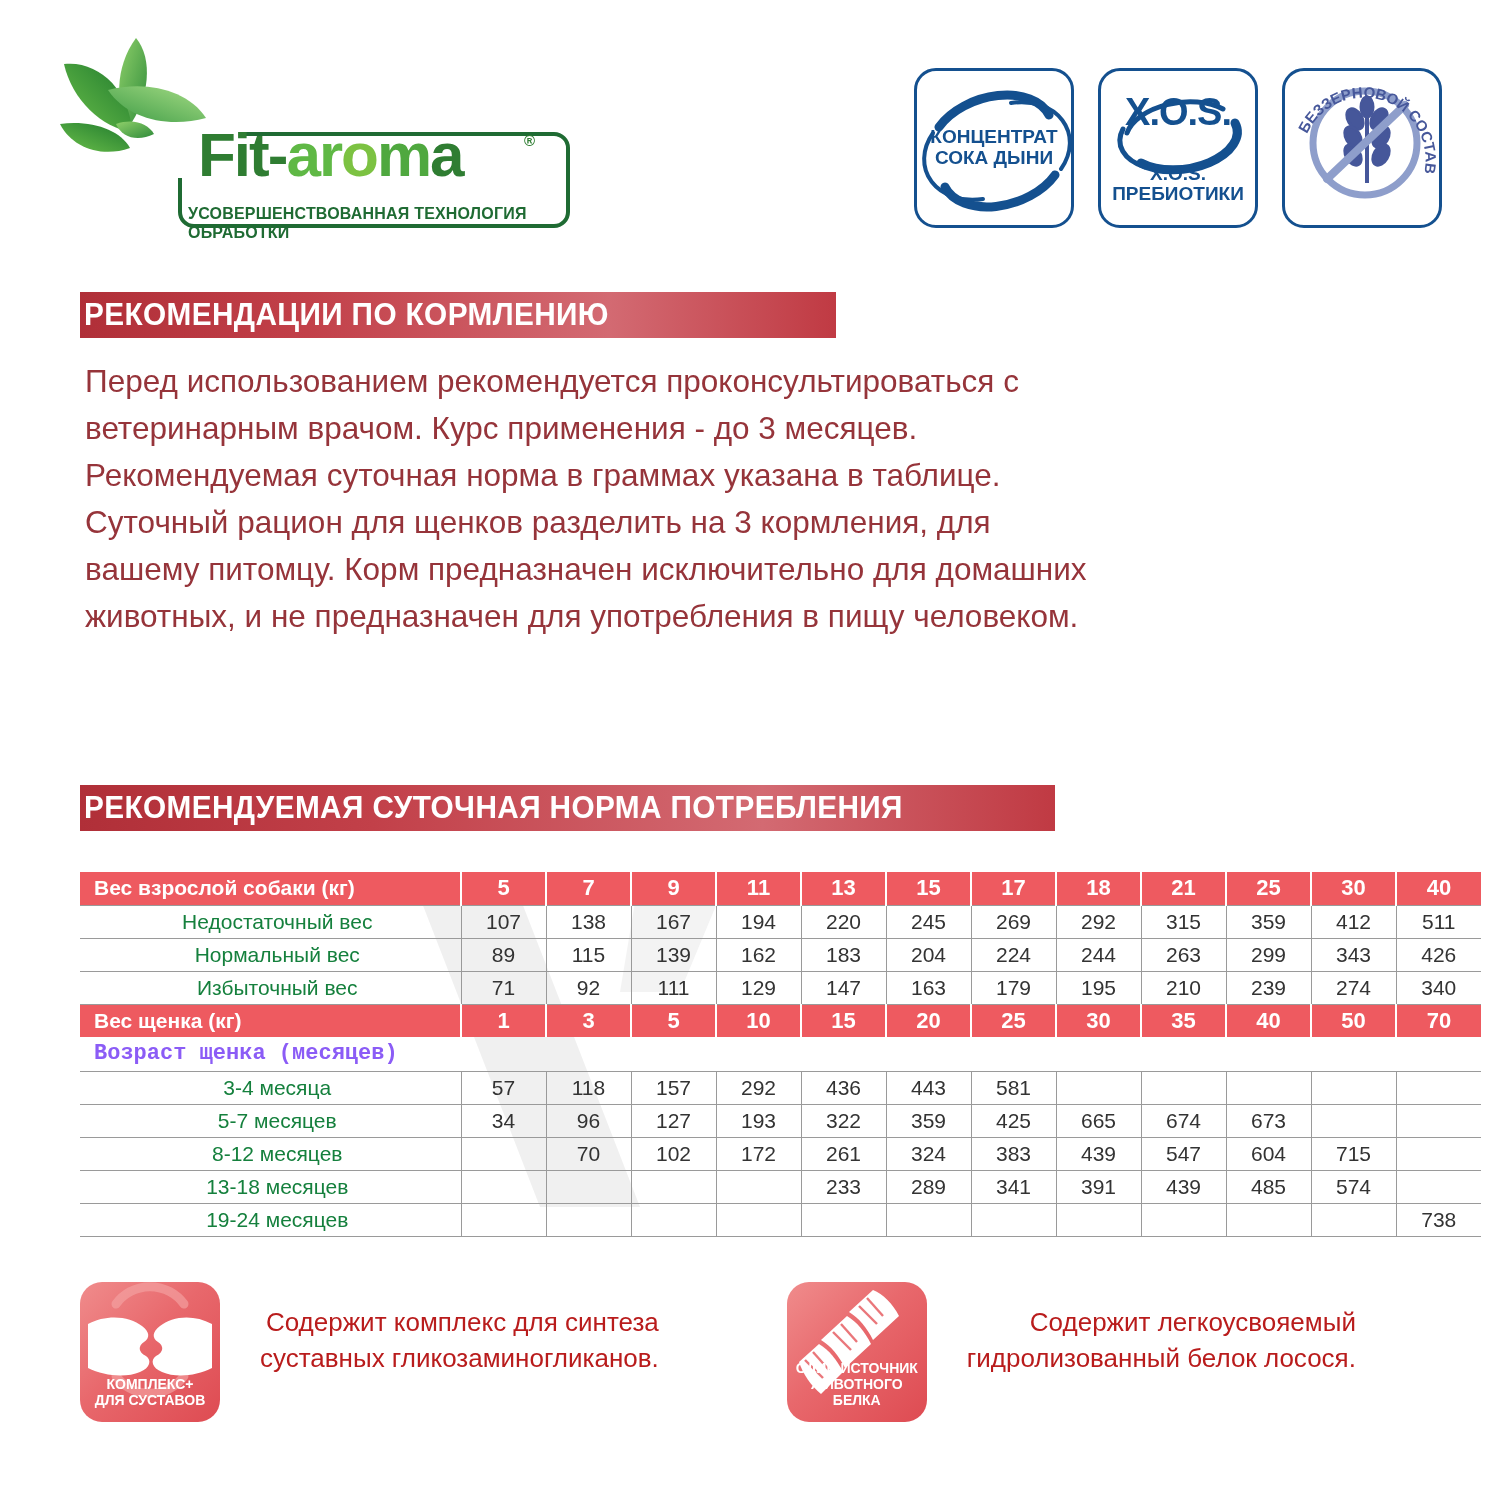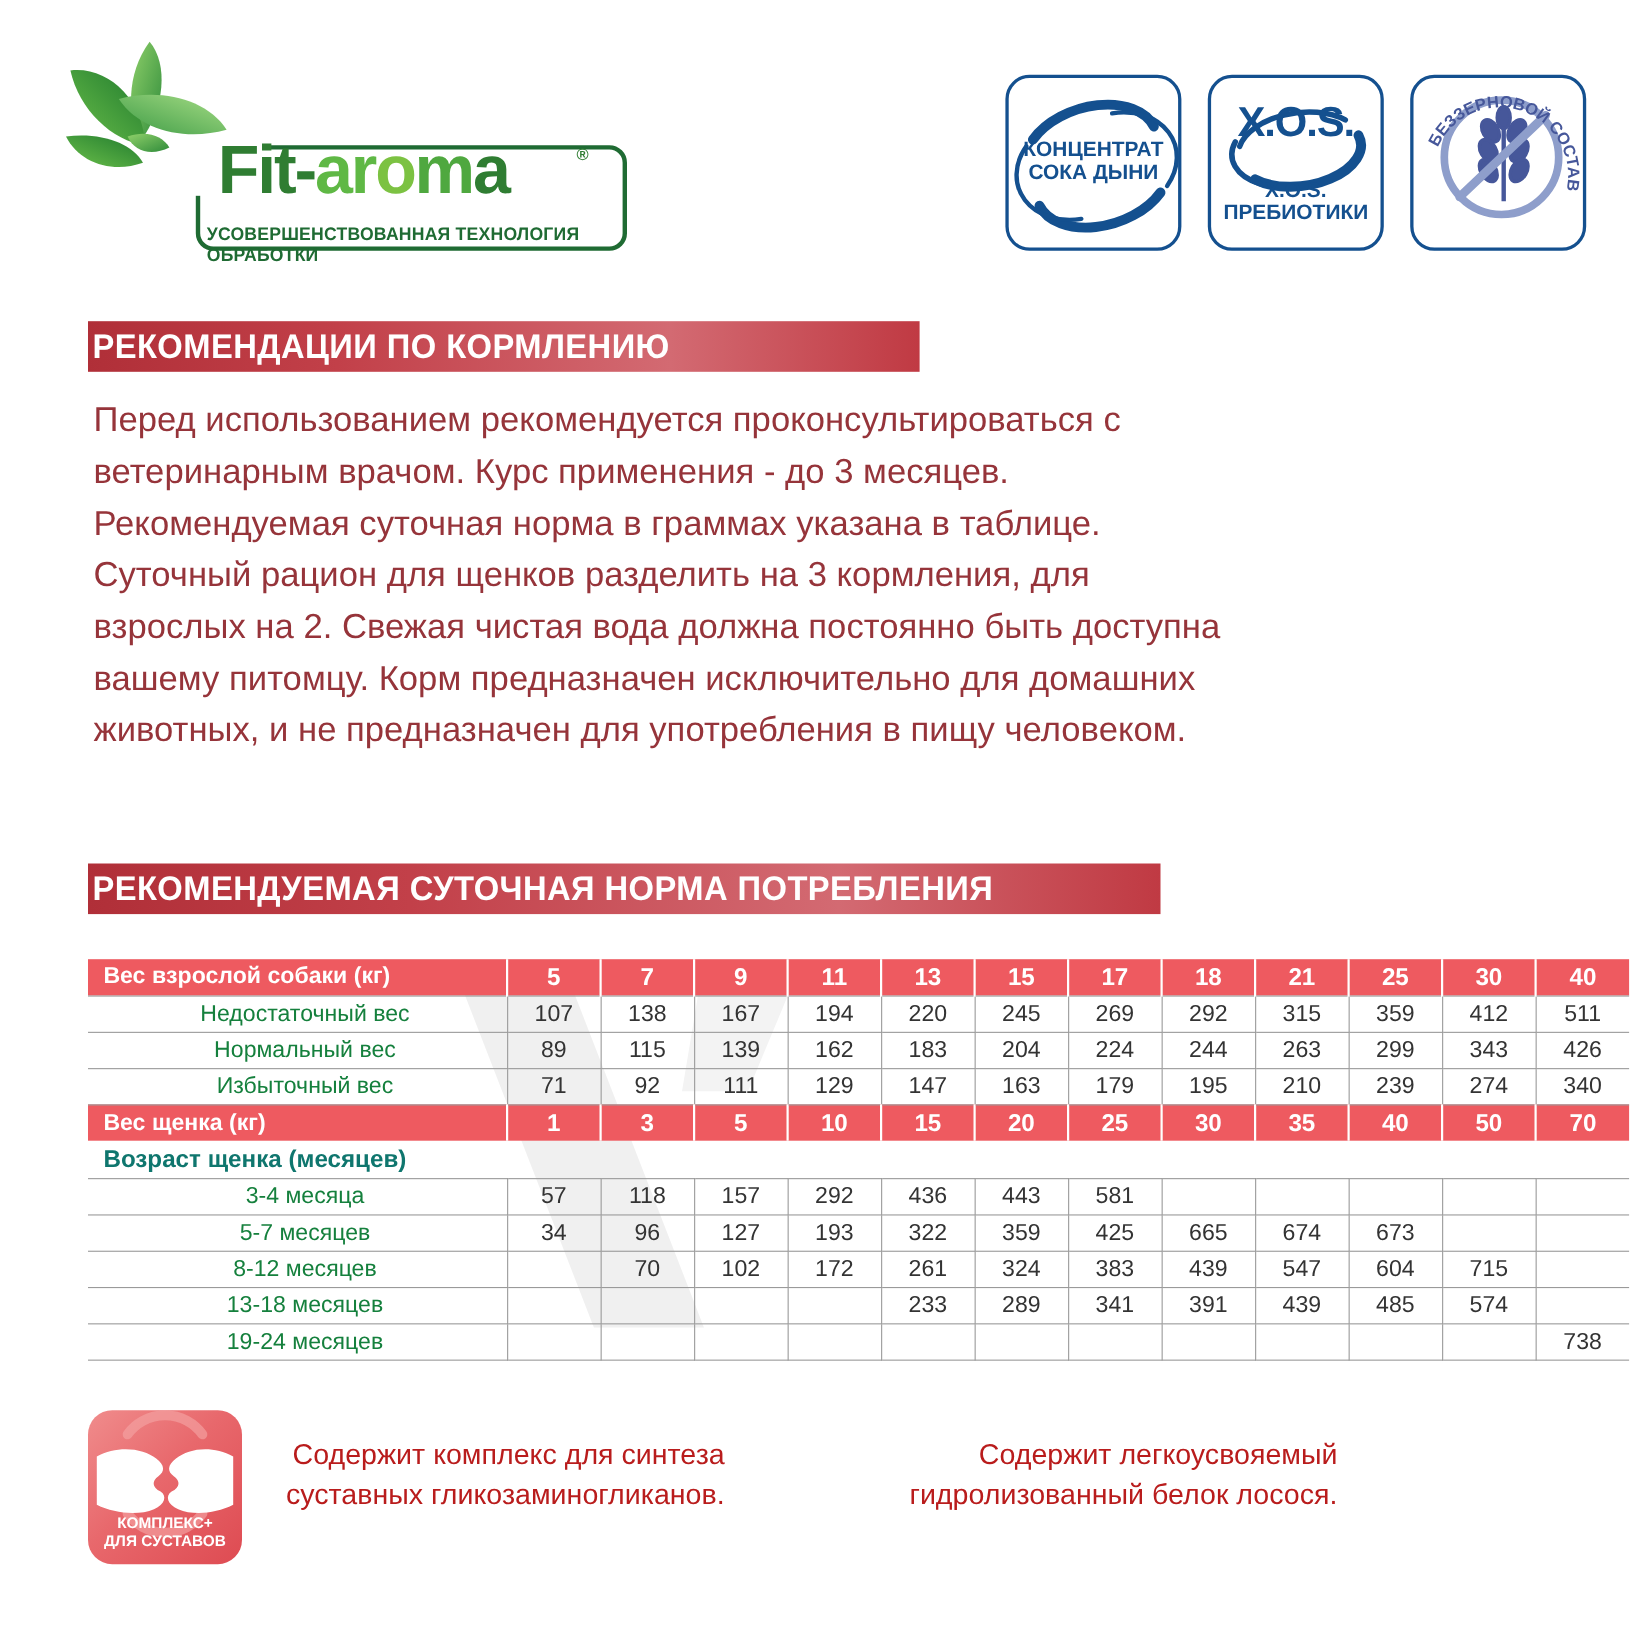--- a/index.html
+++ b/index.html
@@ -125,23 +125,24 @@
     background: transparent;
   }
   tr.datarow td.cap {
     text-align: center; padding-left: 14px; color: #15803d;
     border-left: none; border-right: 1px solid #9a9a9a;
   }
   tr.datarow td:last-child { border-right: none; }
 
   tr.agehdr td {
     border: none; text-align: left; padding-left: 14px;
-    font-weight: bold; font-size: 22px; color: #0f766e;
+    font-weight: bold; font-size: 22px; color: #8b5cf6;
     height: 34px;
     background: transparent;
+    font-family: Liberation Mono, monospace;
   }
 
   
   .features { position: absolute; left: 80px; top: 1282px; width: 1350px; display: flex; }
   .feat { display: flex; align-items: flex-start; }
   .feat-icon {
     position: relative;
     width: 140px; height: 140px; border-radius: 22px;
     background: linear-gradient(135deg, #f08c8c 0%, #e8686c 45%, #de4b52 100%);
     flex: 0 0 auto;
@@ -251,21 +252,20 @@
 
   <div class="sec-head" id="sec-head-1">
     <span>РЕКОМЕНДАЦИИ ПО КОРМЛЕНИЮ</span>
   </div>
 
   <div class="intro">
     <div>Перед использованием рекомендуется проконсультироваться с</div>
     <div>ветеринарным врачом. Курс применения - до 3 месяцев.</div>
     <div>Рекомендуемая суточная норма в граммах указана в таблице.</div>
     <div>Суточный рацион для щенков разделить на 3 кормления, для</div>
-    <div>взрослых на 2. Свежая чистая вода должна постоянно быть доступна</div>
     <div>вашему питомцу. Корм предназначен исключительно для домашних</div>
     <div>животных, и не предназначен для употребления в пищу человеком.</div>
   </div>
 
   <div class="sec-head" id="sec-head-2">
     <span>РЕКОМЕНДУЕМАЯ СУТОЧНАЯ НОРМА ПОТРЕБЛЕНИЯ</span>
   </div>
 
   <div class="table-wrap">
     <svg class="wm" viewBox="0 0 1340 335">
@@ -473,20 +473,41 @@
           <div>ДЛЯ СУСТАВОВ</div>
         </div>
       </div>
       <div class="feat-text">
         <div>Содержит комплекс для синтеза</div>
         <div>суставных гликозаминогликанов.</div>
       </div>
     </div>
 
     <div class="feat feat2">
+      <div class="feat-icon">
+        <svg width="140" height="140" viewBox="0 0 140 140">
+          <g fill="#ffffff">
+            <path d="M86,8 C96,12 106,22 112,34 L86,58 C80,46 72,36 62,30 Z"></path>
+            <path d="M60,34 C70,40 78,50 84,62 L58,86 C52,74 44,64 34,58 Z"></path>
+            <path d="M32,62 C42,68 50,78 56,90 L34,112 C24,104 16,92 12,80 Z"></path>
+          </g>
+          <g stroke="#e8686c" stroke-width="2.4" fill="none" opacity="0.9">
+            <path d="M80,16 L96,34"></path>
+            <path d="M72,24 L90,42"></path>
+            <path d="M54,42 L70,60"></path>
+            <path d="M46,50 L64,68"></path>
+            <path d="M26,70 L42,88"></path>
+            <path d="M18,78 L36,96"></path>
+          </g>
+        </svg>
+        <div class="feat-cap">
+          <div>ОДИН ИСТОЧНИК</div>
+          <div>ЖИВОТНОГО БЕЛКА</div>
+        </div>
+      </div>
       <div class="feat-text">
         <div>Содержит легкоусвояемый</div>
         <div>гидролизованный белок лосося.</div>
       </div>
     </div>
 
   </div>
 
 </div>
 

